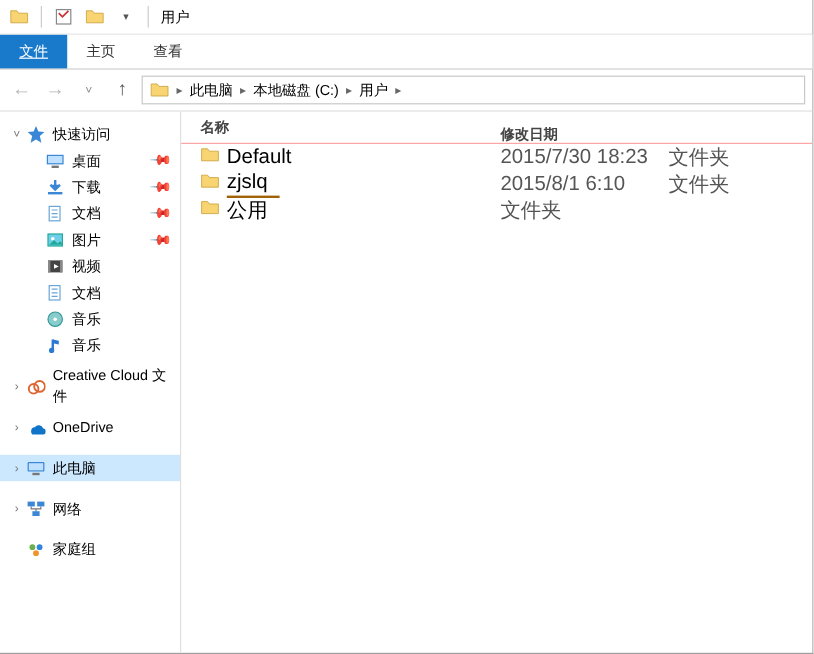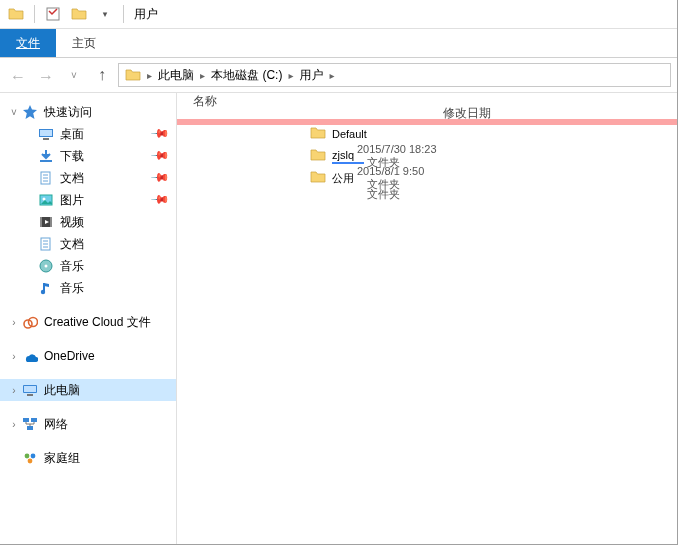--- a/index.html
+++ b/index.html
@@ -129,44 +129,44 @@
     transform: rotate(45deg);
   }
   .groupgap { height: 12px; }
   
   .content {
     flex: 1;
     display: flex; flex-direction: column;
   }
   .listhdr {
     height: 26px;
-    display: flex; align-items: flex-start;
-    border-bottom: 6px solid #fca5a5;
+    display: flex; align-items: center;
+    border-bottom: 1px solid #fca5a5;
     color: #444;
     font-size: 12px;
+    font-weight: bold;
   }
   .col-name { width: 250px; padding-left: 16px; }
   .col-date { width: 140px; margin-top: 12px; }
   .col-type { width: 120px; }
   .listrow {
     height: 22px;
     display: flex; align-items: center;
-    font-size: 11px;
+    font-size: 17px;
     color: #000;
-    flex-direction: column;
   }
   .cell-name {
     width: 250px; padding-left: 16px;
     display: flex; align-items: center; gap: 6px;
   }
   .cell-date { width: 140px; color: #555; }
   .cell-type { width: 120px; color: #555; }
   .folder-svg { width:16px; height:16px; }
   .underline-mark {
-    border-bottom: 2px solid #3b82f6;
+    border-bottom: 2px solid #a16207;
     padding: 0 10px 1px 0;
   }
 </style>
 </head>
 <body>
 
 <div class="window">
 
   <div class="titlebar">
     <span class="qat-btn">
@@ -191,20 +191,23 @@
     <span class="title-text">用户</span>
   </div>
 
   <div class="ribbon">
     <div class="ribbon-tab file">
         <span>文件</span>
       </div>
     <div class="ribbon-tab">
         <span>主页</span>
       </div>
+    <div class="ribbon-tab">
+        <span>查看</span>
+      </div>
   </div>
 
   <div class="addrbar">
     <span class="nav-arrow disabled">←</span>
     <span class="nav-arrow disabled">→</span>
     <span class="nav-arrow" style="font-size:10px;color:#888;">˅</span>
     <span class="nav-arrow">↑</span>
     <div class="addr-path">
       <span class="crumb">
         <svg class="folder-svg" viewBox="0 0 16 16">
@@ -425,21 +428,21 @@
             <div class="cell-date">2015/7/30 18:23</div>
             <div class="cell-type">文件夹</div>
           </div>
           <div class="listrow">
             <div class="cell-name">
               <span><svg class="folder-svg" viewBox="0 0 16 16">
                   <path fill="#f8d472" stroke="#caa23a" stroke-width="0.7" d="M1 3h5l1.5 2H15v8H1z"></path>
                 </svg></span>
               <span class="underline-mark">zjslq</span>
             </div>
-            <div class="cell-date">2015/8/1 9:50</div>
+            <div class="cell-date">2015/8/1 6:10</div>
             <div class="cell-type">文件夹</div>
           </div>
           <div class="listrow">
             <div class="cell-name">
               <span><svg class="folder-svg" viewBox="0 0 16 16">
                   <path fill="#f8d472" stroke="#caa23a" stroke-width="0.7" d="M1 3h5l1.5 2H15v8H1z"></path>
                 </svg></span>
               <span>公用</span>
             </div>
             <div class="cell-type">文件夹</div>

